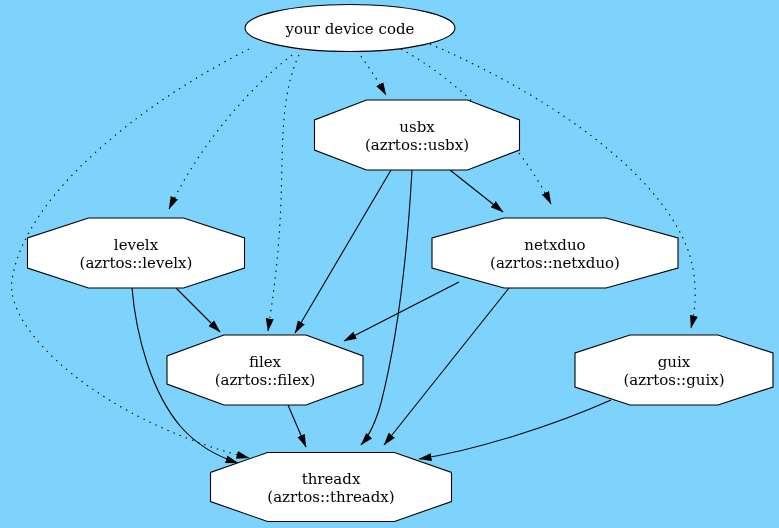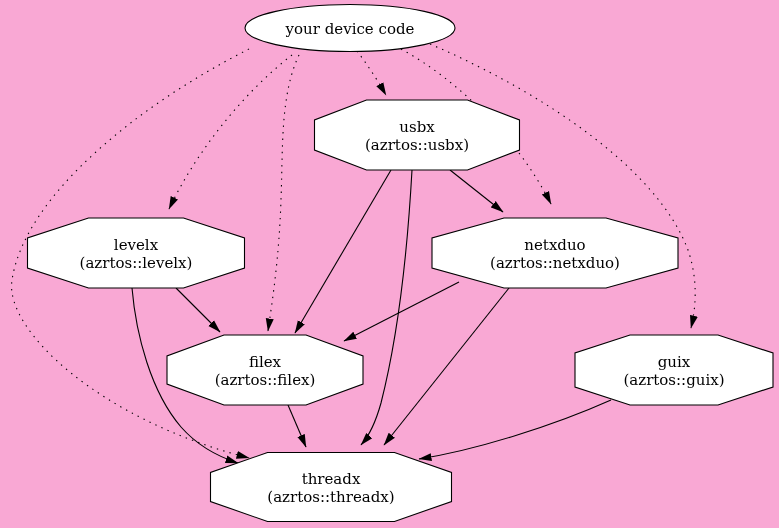--- a/index.html
+++ b/index.html
@@ -1,16 +1,16 @@
 <!DOCTYPE html>
 <html><head>
 <meta charset="utf-8">
 <style>
   html,body{margin:0;padding:0;background:#ffffff;}
-  .canvas{width:779px;height:528px;position:relative;background:#f9a8d4;overflow:hidden;}
+  .canvas{width:779px;height:528px;position:relative;background:#7dd3fc;overflow:hidden;}
   svg{display:block;}
   .edge{fill:none;stroke:#000000;stroke-width:1.1;}
   .edge.dotted{stroke-dasharray:1.4 5.2;}
   .node-shape{fill:#ffffff;stroke:#000000;stroke-width:1.1;}
   .node-label{font-family:"DejaVu Serif","Liberation Serif",serif;font-size:15px;fill:#000000;
               text-anchor:middle;dominant-baseline:central;}
 </style>
 </head>
 <body>
 

